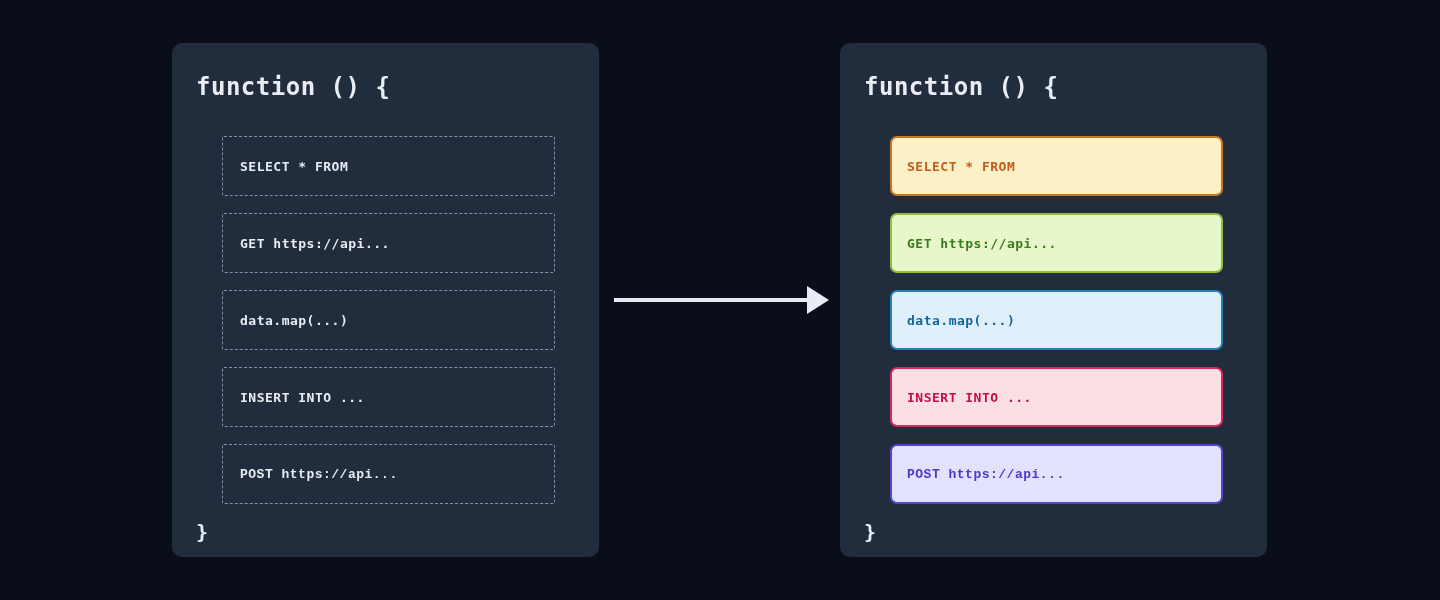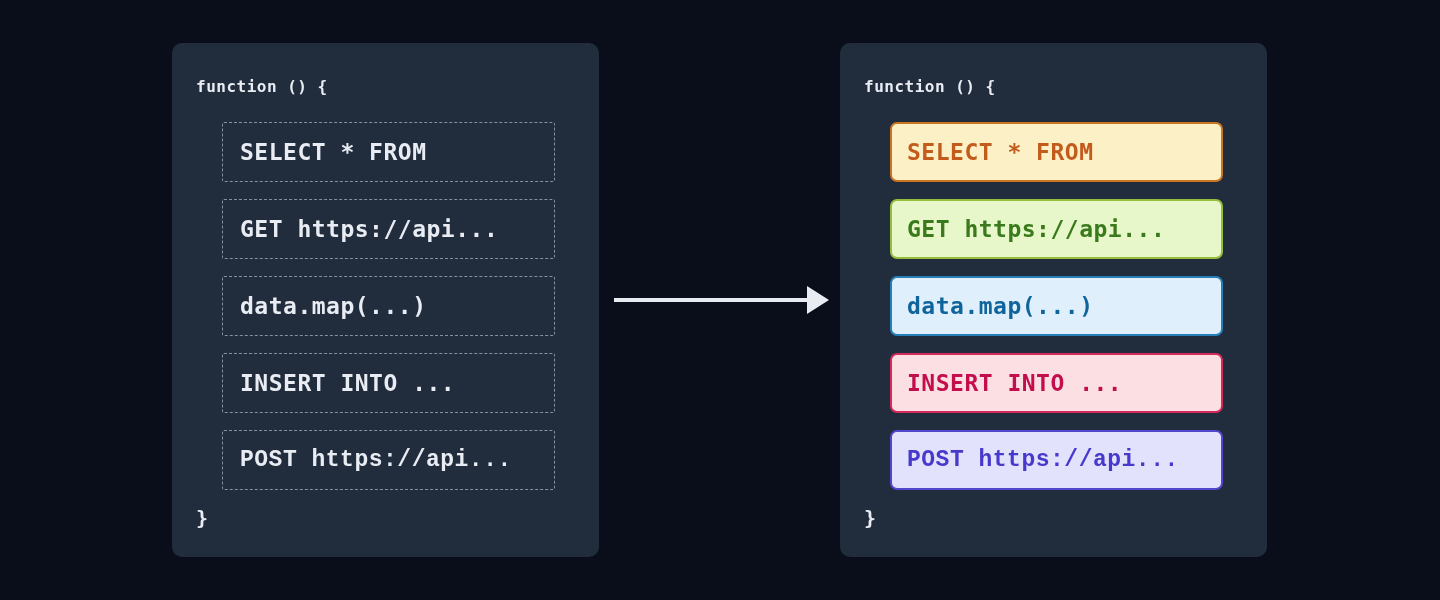--- a/index.html
+++ b/index.html
@@ -13,41 +13,41 @@
     top: 43px;
     width: 427px;
     height: 514px;
     border-radius: 10px;
     padding: 24px;
   }
   .panel.left  { left: 172px; }
   .panel.right { left: 840px; }
 
   .code-title {
-    font-size: 16px;
+    font-size: 24px;
     line-height: 24px;
     margin-top: 8px;
-    margin-bottom: 23px;
+    margin-bottom: 37px;
     letter-spacing: 0.5px;
   }
   .code-close {
     font-size: 20px;
     line-height: 24px;
     margin-top: 16px;
     letter-spacing: 0.5px;
   }
 
   .slots { margin-left: 26px; width: 333px; }
 
   .slot {
     height: 60px;
     margin-bottom: 17px;
     display: flex;
     align-items: center;
-    font-size: 23px;
+    font-size: 13px;
     letter-spacing: 0.5px;
   }
   .slot:last-child { margin-bottom: 0; font-family: Liberation Mono, monospace; }
 
   .slot.dashed {
     border: 1px dashed;
     border-radius: 2px;
     padding-left: 17px;
   }
 

